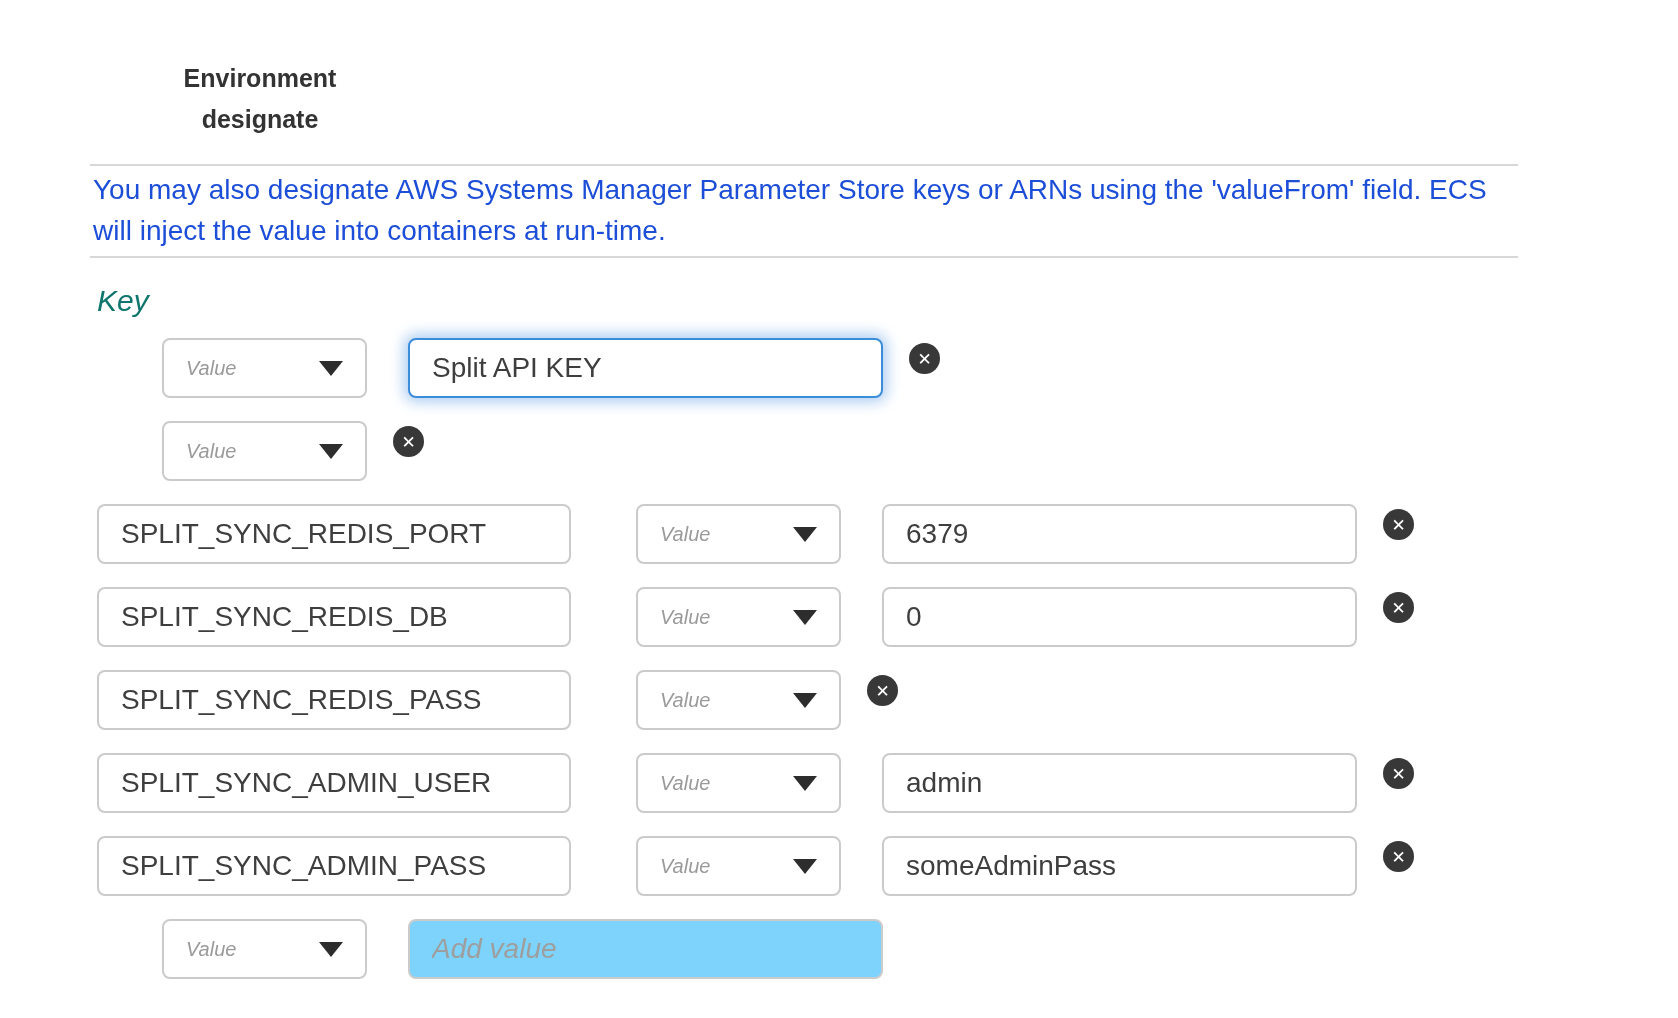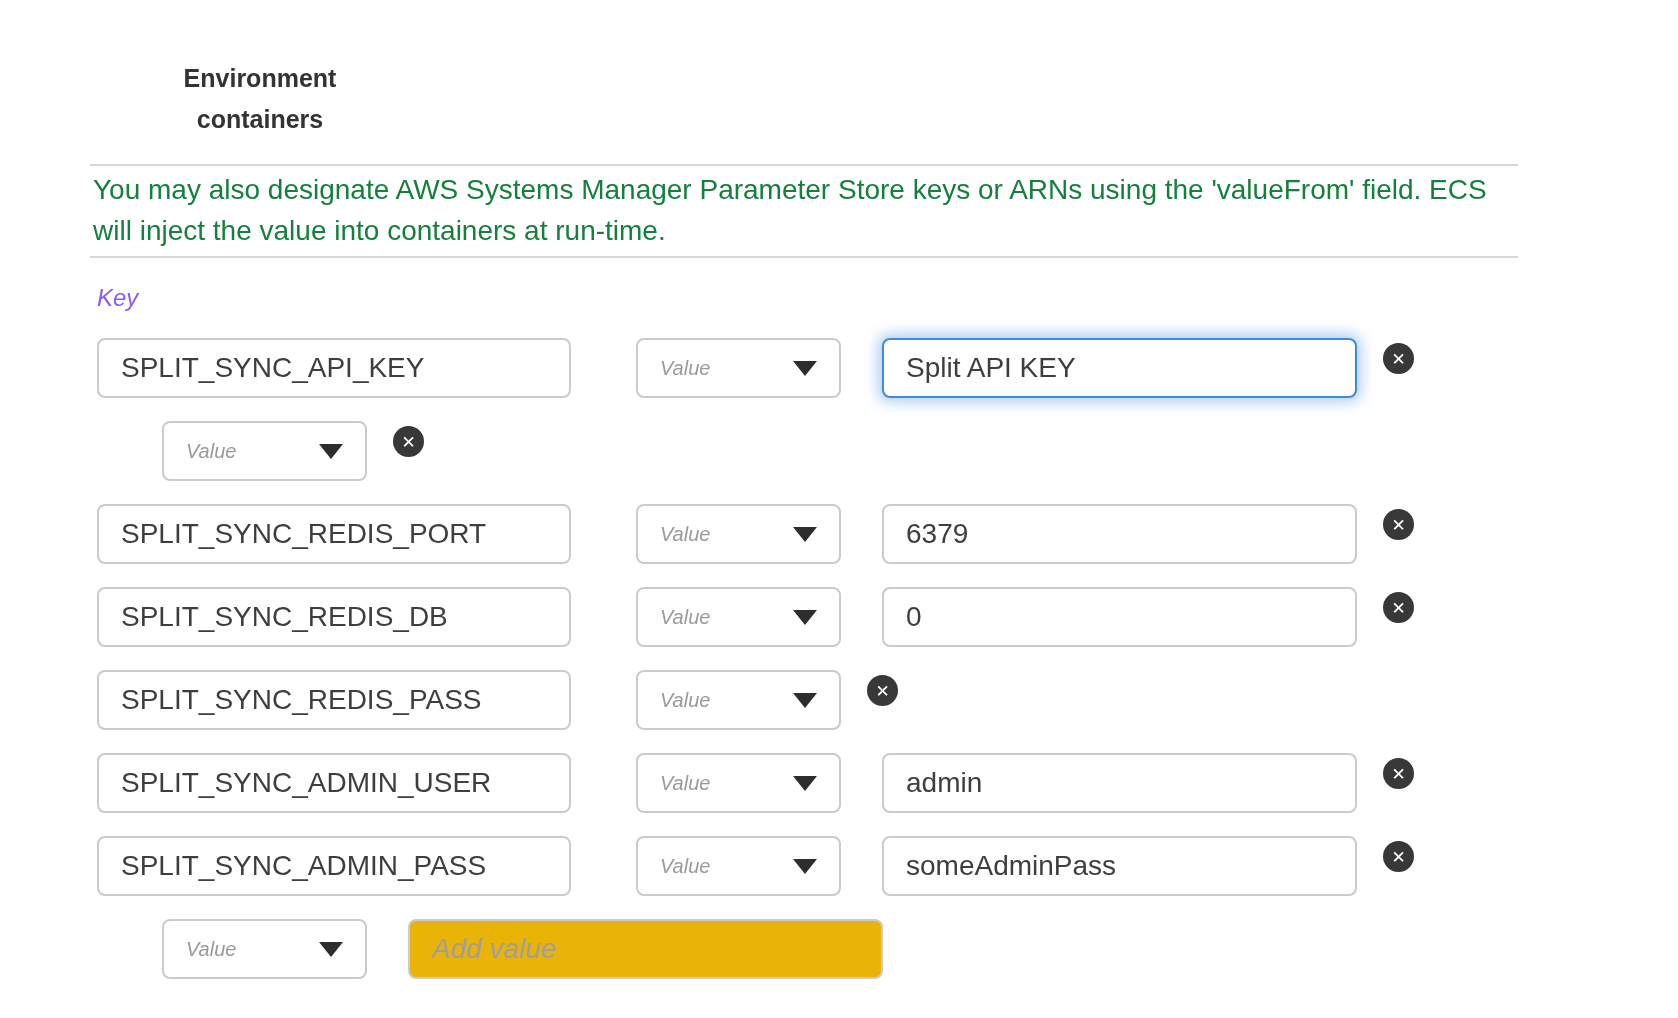--- a/index.html
+++ b/index.html
@@ -36,29 +36,29 @@
   }
   .rule-1 { top: 164px; }
   .rule-2 { top: 256px; }
   .section-description {
     position: absolute;
     left: 93px;
     top: 169px;
     width: 1430px;
     font-size: 28px;
     line-height: 41px;
-    color: #15803d;
+    color: #1d4ed8;
   }
   .key-col-label {
     position: absolute;
     left: 97px;
     top: 284px;
-    font-size: 24px;
+    font-size: 30px;
     font-style: italic;
-    color: #8b5cf6;
+    color: #0f766e;
   }
   .grid {
     position: absolute;
     left: 97px;
     top: 338px;
   }
   .row {
     display: flex;
     align-items: flex-start;
     height: 60px;
@@ -80,21 +80,21 @@
     font-style: italic;
     color: #9e9e9e;
     opacity: 1;
   }
   .key-input { width: 474px; }
   .value-input { width: 475px; margin-left: 41px; }
   .value-input.focused {
     border-color: #3c8dd9;
     box-shadow: 0 0 14px 4px rgba(73, 144, 226, 0.45);
   }
-  .value-input.disabled { background: #eab308; }
+  .value-input.disabled { background: #7dd3fc; }
   .type-select {
     width: 205px;
     margin-left: 65px;
     display: flex;
     align-items: center;
     justify-content: space-between;
     cursor: pointer;
   }
   .type-label {
     font-style: italic;
@@ -125,34 +125,33 @@
     font-weight: bold;
     font-family: "DejaVu Sans", sans-serif;
     cursor: pointer;
   }
 </style>
 </head>
 <body>
 
 <div class="screen">
 
-  <div class="section-title">Environment containers</div>
+  <div class="section-title">Environment designate</div>
 
   <hr class="rule rule-1">
 
   <div class="section-description">You may also designate AWS Systems Manager Parameter Store keys or ARNs using the 'valueFrom' field. ECS will inject the value into containers at run-time.</div>
 
   <hr class="rule rule-2">
 
   <div class="key-col-label">Key</div>
 
   <div class="grid">
 
     <div class="row">
-      <input class="tbox key-input" value="SPLIT_SYNC_API_KEY" style="">
       <div class="type-select tbox">
         <span class="type-label">Value</span>
         <span class="caret"></span>
       </div>
       <input class="tbox value-input focused" value="Split API KEY" style="">
       <button class="remove-btn">
           <span>✕</span>
         </button>
     </div>
 

